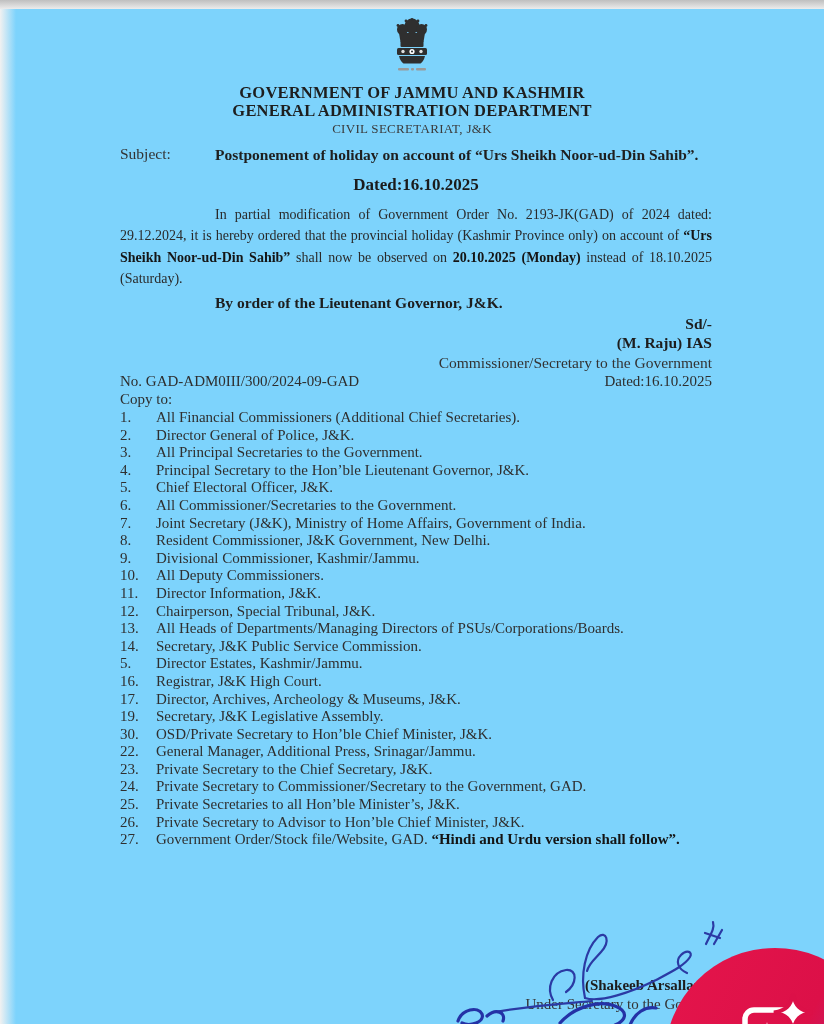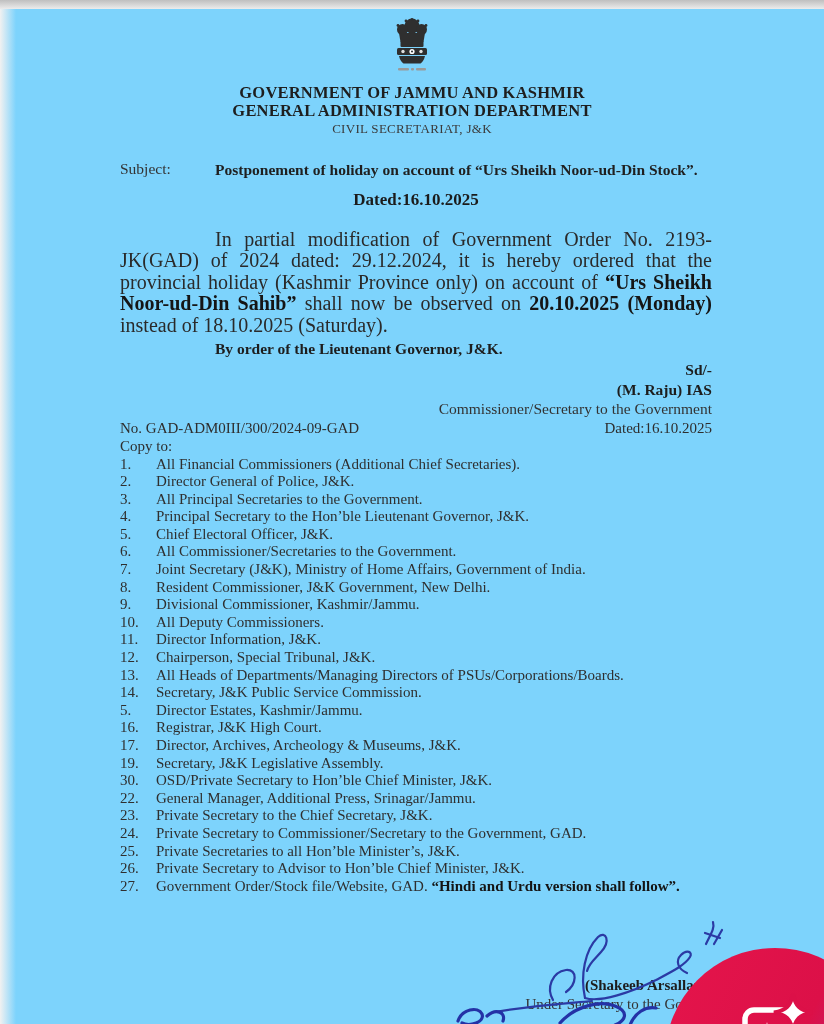--- a/index.html
+++ b/index.html
@@ -16,29 +16,29 @@
     background:linear-gradient(90deg,#f1f1f1,rgba(255,255,255,0));}
   .content{position:relative;z-index:1;}
 
   .header{text-align:center;padding-top:16px;line-height:18px;}
   .emblem{display:inline-block;margin-bottom:2px;}
   .hdr1,.hdr2{font-weight:bold;font-size:16.5px;color:#1e1e1e;letter-spacing:.2px;}
   .hdr3{font-size:13px;color:#3a3a3a;letter-spacing:.3px;}
 
   .col{margin-left:120px;margin-right:112px;} 
 
-  .subject{display:flex;margin-top:22px;}
+  .subject{display:flex;margin-top:7px;}
   .subject .lbl{width:95px;flex:0 0 95px;font-size:15.5px;color:#333;}
   .subject .txt{flex:1;font-weight:bold;font-size:15.5px;line-height:19.5px;
     text-align:justify;color:#1f1f1f;}
 
   .order-title{margin-top:9px;text-align:center;font-weight:bold;
     font-size:17px;line-height:22px;color:#1b1b1b;}
 
-  .body-para{margin-top:18px;font-size:20px;line-height:21.5px;
+  .body-para{margin-top:8px;font-size:14px;line-height:21.5px;
     text-align:justify;text-indent:95px;color:#2a2a2a;}
   .body-para b{color:#151515;}
 
   .by-order{margin-top:3px;margin-left:95px;font-weight:bold;
     font-size:15.5px;line-height:20px;color:#1d1d1d;}
 
   .sig-block{text-align:right;font-size:15.5px;line-height:19.5px;margin-top:1px;}
   .sig-block .sd,.sig-block .name{font-weight:bold;color:#1d1d1d;}
   .sig-block .desig{color:#333;}
 
@@ -101,21 +101,21 @@
         </svg>
       </span>
       <div class="hdr1">GOVERNMENT OF JAMMU AND KASHMIR</div>
       <div class="hdr2">GENERAL ADMINISTRATION DEPARTMENT</div>
       <div class="hdr3">CIVIL SECRETARIAT, J&amp;K</div>
     </div>
 
     <div class="col">
       <div class="subject">
         <span class="lbl">Subject:</span>
-        <span class="txt">Postponement of holiday on account of “Urs Sheikh Noor-ud-Din Stock”.</span>
+        <span class="txt">Postponement of holiday on account of “Urs Sheikh Noor-ud-Din Sahib”.</span>
       </div>
 
       <div class="order-title">Dated:16.10.2025</div>
 
       <div class="body-para">
         <span>In partial modification of Government Order No. 2193-JK(GAD) of 2024 dated: 29.12.2024, it is hereby ordered that the provincial holiday (Kashmir Province only) on account of </span><b>“Urs Sheikh Noor-ud-Din Sahib”</b><span> shall now be observed on </span><b>20.10.2025 (Monday)</b><span> instead of 18.10.2025 (Saturday).</span>
       </div>
 
       <div class="by-order">By order of the Lieutenant Governor, J&amp;K.</div>
 

